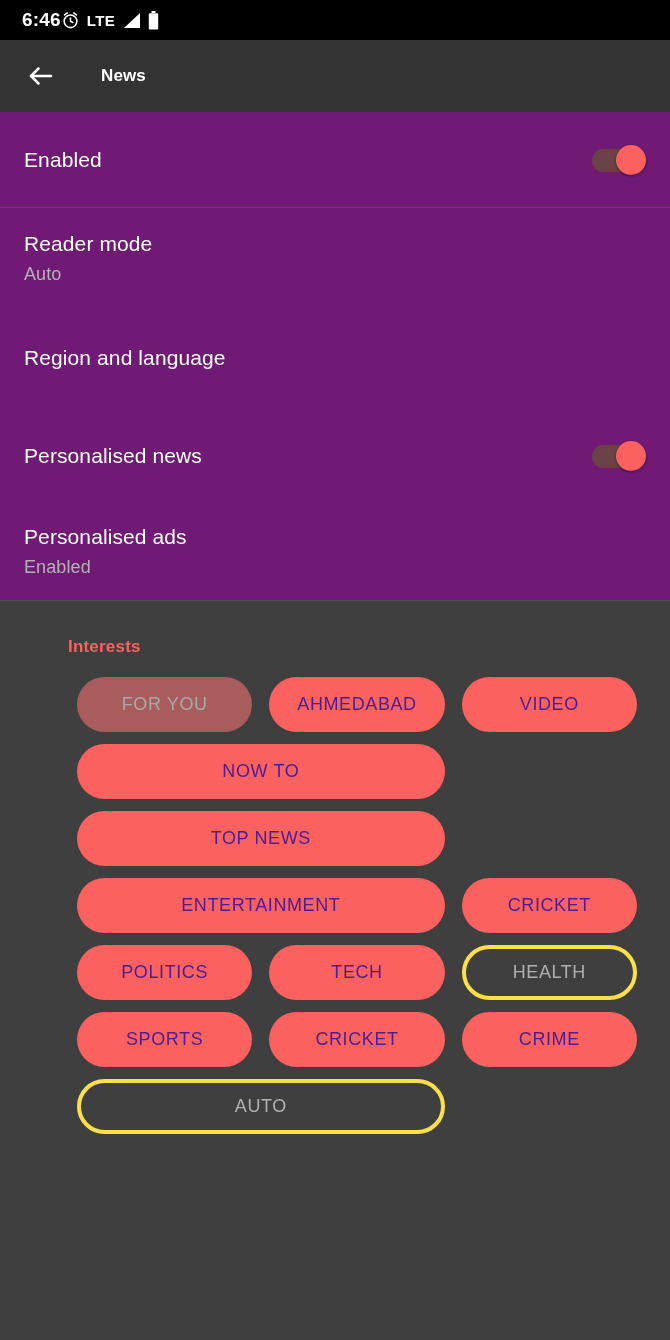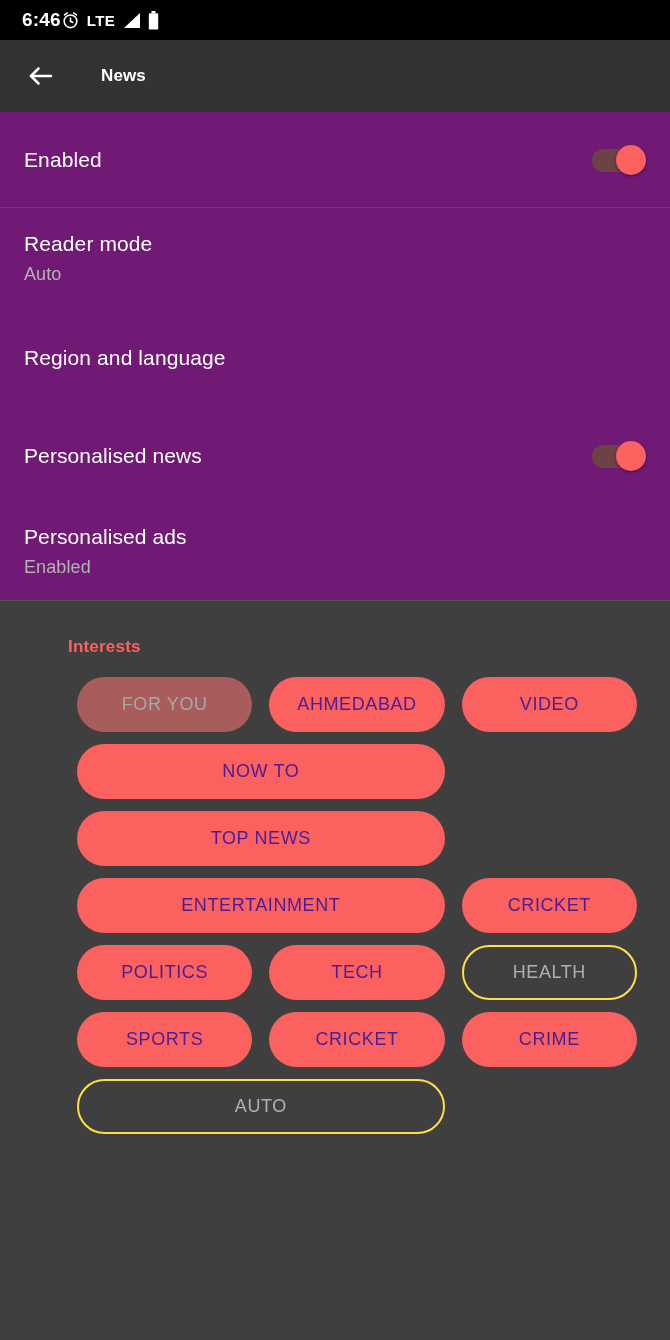--- a/index.html
+++ b/index.html
@@ -173,21 +173,21 @@
     border: none;
   }
   .chip.active {
     background: #a85c5c;
     color: #a9a9a9;
     border: none;
   }
   .chip.unselected {
     background: transparent;
     color: #b0b0b0;
-    border: 2px solid #fde047;
+    border: 4px solid #fde047;
   }
 </style>
 </head>
 <body>
 
 <div class="status-bar">
   <div class="status-clock">6:46</div>
   <div class="status-icons">
     <span>
       <svg width="19" height="19" viewBox="0 0 24 24" fill="none" stroke="#ffffff" stroke-width="2">

